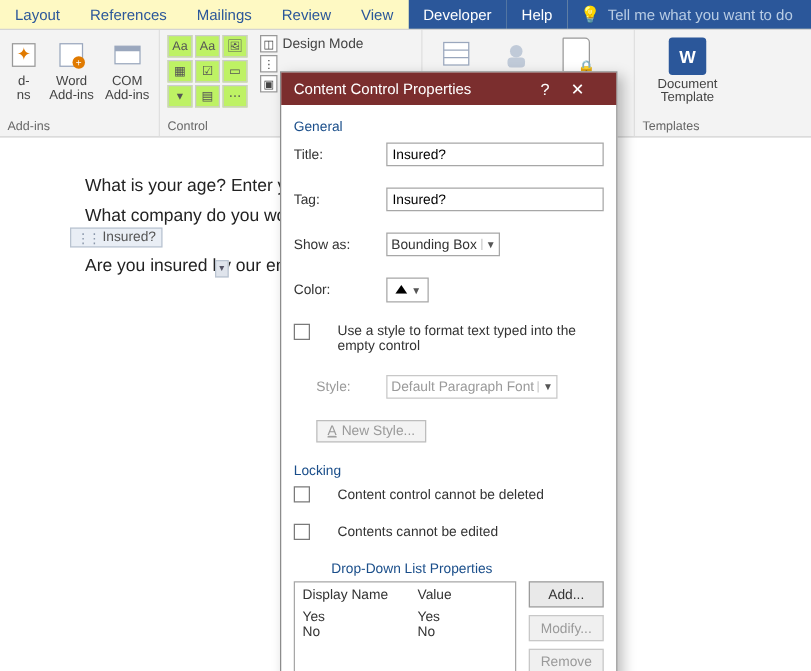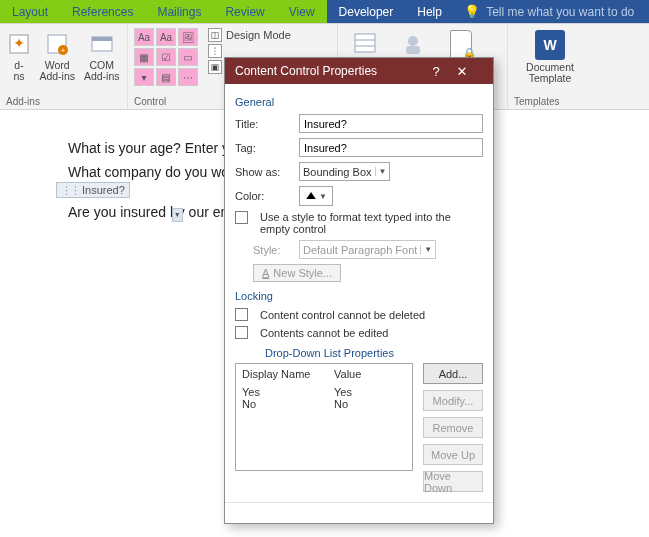--- a/index.html
+++ b/index.html
@@ -1,33 +1,33 @@
 <!DOCTYPE html>
 <html><head>
 <meta charset="utf-8">
 <style>
   * { box-sizing: border-box; margin: 0; padding: 0; font-family: "Segoe UI", Tahoma, sans-serif; }
   body { background: #fff; width: 649px; height: 537px; overflow: hidden; position: relative; font-size: 12px; color: #333; }
 
   
-  .tabbar { display: flex; align-items: stretch; height: 24px; background: #84cc16; border-bottom: 1px solid #d4d4d4; }
+  .tabbar { display: flex; align-items: stretch; height: 24px; background: #fef9c3; border-bottom: 1px solid #d4d4d4; }
   .tab { padding: 0 12px; line-height: 24px; color: #2b579a; cursor: pointer; }
   .tab.active { background: #2b579a; color: #fff; }
   .tellme { display: flex; align-items: center; gap: 6px; padding: 0 10px; color: #b8cce4; background: #2b579a; flex: 1; }
   .tellme .bulb { font-size: 13px; color: #ffe59a; }
 
   .ribbon { background: #f3f3f3; border-bottom: 1px solid #d4d4d4; height: 86px; display: flex; }
   .group { border-right: 1px solid #e0e0e0; padding: 4px 6px 2px 6px; display: flex; flex-direction: column; justify-content: space-between; }
   .group-label { text-align: left; font-size: 10px; color: #666; }
   .rowflex { display: flex; gap: 6px; align-items: flex-start; }
   .bigbtn { display: flex; flex-direction: column; align-items: center; width: 42px; gap: 2px; padding-top:2px; cursor:pointer;}
   .bigbtn .ico { width: 28px; height: 28px; display:flex; align-items:center; justify-content:center; }
   .bigbtn span { font-size: 10.5px; color: #444; text-align: center; line-height: 11px; }
   .grid3 { display: grid; grid-template-columns: repeat(3, 20px); grid-auto-rows: 18px; gap: 2px; }
-  .minibtn { width: 20px; height: 18px; border: 1px solid #ccc; background: #f9a8d4; display:flex; align-items:center; justify-content:center; font-size:10px; color:#555; cursor:pointer;}
+  .minibtn { width: 20px; height: 18px; border: 1px solid #ccc; background: #bef264; display:flex; align-items:center; justify-content:center; font-size:10px; color:#555; cursor:pointer;}
   .ctrlcol { display:flex; flex-direction:column; gap:2px; margin-left:4px;}
   .ctrlrow { display:flex; align-items:center; gap:4px; font-size:11px; color:#444; cursor:pointer;}
   .ctrlrow .sq { width:14px; height:14px; border:1px solid #999; background:#fff; display:inline-flex; align-items:center; justify-content:center; font-size:9px;}
   .wicon { width:30px; height:30px; background:#2b579a; border-radius:3px; display:flex; align-items:center; justify-content:center; color:#fff; font-weight:bold; font-size:14px;}
   .lockbadge { position:relative; width:28px; height:28px; }
   .lockbadge .page { width:22px; height:28px; border:1px solid #999; background:#fff; border-radius:1px 4px 1px 1px;}
   .lockbadge .lock { position:absolute; right:-2px; bottom:-2px; font-size:12px; color:#d9a400;}
 
   
   .docwrap { position: relative; padding: 30px 0 0 68px; }
@@ -37,21 +37,21 @@
   .cc .grip { letter-spacing:-2px; margin-right:3px; color:#8a97aa;}
   .drop-caret { display:inline-block; width:11px; height:14px; background:#dfe4ec; border:1px solid #b9c3d0; vertical-align:middle; text-align:center; font-size:8px; line-height:12px; color:#556;}
 
   
   .dialog { position:absolute; left:224px; top:57px; width:270px; background:#fff; border:1px solid #8c8c8c; box-shadow:4px 4px 10px rgba(0,0,0,.25); }
   .dlg-title { height:26px; background:#7b2e2e; color:#fff; display:flex; align-items:center; padding:0 18px 0 10px; font-size:12px;}
   .dlg-title .spacer { flex:1; }
   .dlg-title .tbtn { width:26px; text-align:center; cursor:pointer; color:#fff; font-size:13px;}
   .dlg-body { padding:8px 10px 10px 10px; font-size:11px; color:#333;}
   .sec { color:#1a4e8a; margin:4px 0 6px 0; }
-  .frow { display:flex; align-items:center; margin-bottom:5px; gap:12px;}
+  .frow { display:flex; align-items:center; margin-bottom:17px; gap:22px;}
   .flab { width:52px; color:#333;}
   .tin { flex:1; height:19px; border:1px solid #a7a7a7; padding:0 4px; font-size:11px;}
   .sel { height:19px; border:1px solid #a7a7a7; background:#fff; font-size:11px; display:inline-flex; align-items:center; padding:0 3px; gap:3px;}
   .sel .car { font-size:8px; color:#555; border-left:1px solid #ccc; padding-left:3px;}
   .colorbtn { width:34px; height:20px; border:1px solid #a7a7a7; display:inline-flex; align-items:center; justify-content:center; gap:2px;}
   .swatch { width:12px; height:10px; background:#000; clip-path: polygon(10% 80%,50% 10%,90% 80%); }
   .chk { width:13px; height:13px; border:1px solid #7a7a7a; flex:none;}
   .subrow { margin-left:18px; }
   .nsbtn { display:inline-flex; align-items:center; gap:4px; border:1px solid #bdbdbd; color:#9a9a9a; padding:2px 8px; background:#f3f3f3;}
   .listhdr { color:#1a4e8a; margin:8px 0 4px 0;padding-left:30px;}

